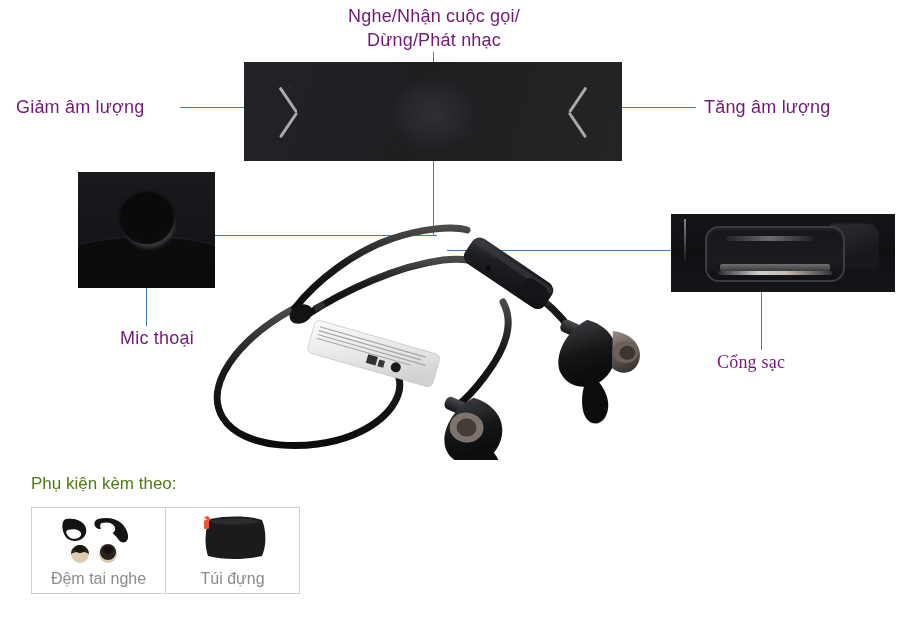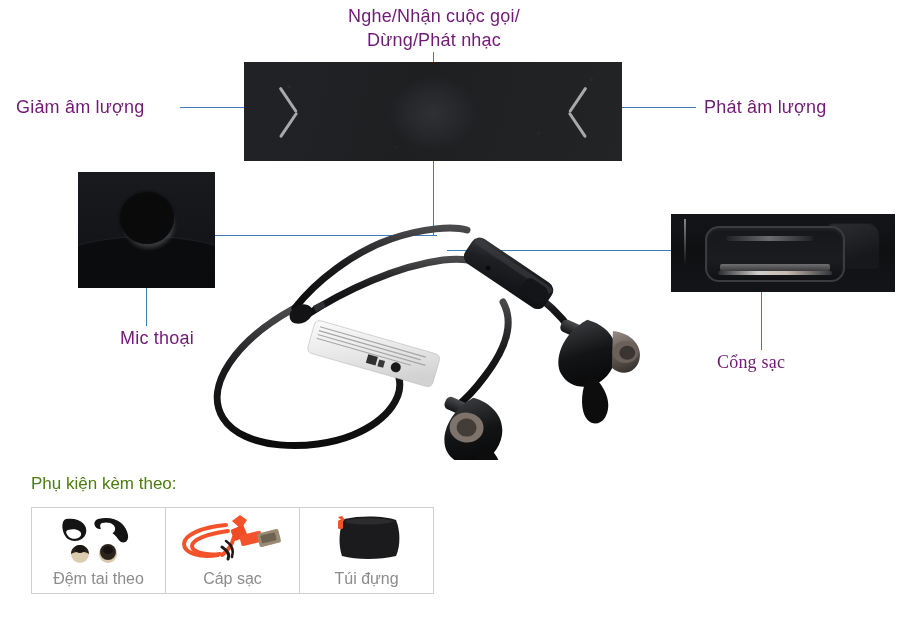--- a/index.html
+++ b/index.html
@@ -162,21 +162,21 @@
       <div class="pin"></div>
       <div class="shine"></div>
     </div>
   </div>
 
   <div class="label center" style="left:306px;top:4px;width:256px;">Nghe/Nhận cuộc gọi/
 Dừng/Phát nhạc</div>
 
   <div class="label" style="left:16px;top:95px;width:150px;">Giảm âm lượng</div>
 
-  <div class="label" style="left:704px;top:95px;width:170px;">Phát âm lượng</div>
+  <div class="label" style="left:704px;top:95px;width:170px;">Tăng âm lượng</div>
 
   <div class="label" style="left:100px;top:326px;width:140px;margin-left:20px;">Mic thoại</div>
 
   <div class="label" style="left:717px;top:350px;width:140px;font-family:Liberation Serif, serif;">Cổng sạc</div>
 
   <div id="product">
     <svg viewBox="0 0 470 270" xmlns="http://www.w3.org/2000/svg">
       <defs>
         <linearGradient id="cordG" x1="0" y1="0" x2="0" y2="1">
           <stop offset="0%" stop-color="#4a4a4c"></stop>
@@ -274,42 +274,23 @@
           <path d="M66,8 C82,4 94,12 96,24 C97,32 90,34 86,28 C82,22 76,18 68,18 C62,18 60,10 66,8 z" fill="#141415"></path>
           <path d="M70,12 C78,10 84,14 83,19 C82,24 74,24 71,21 C68,18 67,13 70,12 z" fill="#fff"></path>
           <ellipse cx="48" cy="43" rx="9" ry="9" fill="#ddcdb0"></ellipse>
           <path d="M39,43 C39,37 44,34 48,34 C52,34 57,37 57,43 C53,40 44,40 39,43 z" fill="#2b241c"></path>
           <ellipse cx="48" cy="38" rx="5" ry="4" fill="#1b1712"></ellipse>
           <ellipse cx="76" cy="43" rx="9" ry="9" fill="#d8c8ab"></ellipse>
           <ellipse cx="76" cy="41" rx="8" ry="8" fill="#2b241c"></ellipse>
           <ellipse cx="76" cy="39" rx="5" ry="4" fill="#171310"></ellipse>
         </svg>
       </div>
-      <div class="acc-cap">Đệm tai theo</div>
-    </div>
-
-    <div class="acc-box">
-      <div class="acc-art">
-        <svg viewBox="0 0 133 54" xmlns="http://www.w3.org/2000/svg">
-          <g fill="none" stroke="#f4522a" stroke-width="4" stroke-linecap="round">
-            <path d="M60,14 C36,16 18,24 18,33 C18,42 34,47 52,44"></path>
-            <path d="M62,20 C40,23 26,29 26,35 C26,41 40,45 54,43"></path>
-          </g>
-          <path d="M56,44 C62,40 66,34 68,26" fill="none" stroke="#f4522a" stroke-width="4" stroke-linecap="round"></path>
-          <path d="M66,10 l8,-6 l7,5 l-6,9 z" fill="#f4522a"></path>
-          <rect x="66" y="16" width="14" height="12" rx="2" fill="#ef4b24" transform="rotate(-22 73 22)"></rect>
-          <rect x="74" y="22" width="22" height="11" rx="2" fill="#f4522a" transform="rotate(-14 85 27)"></rect>
-          <rect x="92" y="20" width="22" height="14" rx="2" fill="#9a8a72" transform="rotate(-14 103 27)"></rect>
-          <rect x="95" y="23" width="15" height="8" rx="1" fill="#6e6253" transform="rotate(-14 102 27)"></rect>
-          <path d="M56,36 C62,40 64,44 62,48" fill="none" stroke="#1a1a1a" stroke-width="3" stroke-linecap="round"></path>
-          <path d="M60,30 C66,34 68,40 66,46" fill="none" stroke="#1a1a1a" stroke-width="2.5" stroke-linecap="round"></path>
-        </svg>
-      </div>
-      <div class="acc-cap">Cáp sạc</div>
-    </div>
+      <div class="acc-cap">Đệm tai nghe</div>
+    </div>
+
 
     <div class="acc-box">
       <div class="acc-art">
         <svg viewBox="0 0 133 54" xmlns="http://www.w3.org/2000/svg">
           <path d="M44,8 C62,4 86,5 96,9 C100,18 101,34 96,45
                    C80,49 56,49 42,45 C38,34 39,17 44,8 z" fill="#1b1b1d"></path>
           <path d="M46,9 C64,6 84,7 94,10 C92,13 66,15 46,12 z" fill="#2c2c2f"></path>
           <path d="M42,10 l-4,-4 l4,-1 l3,4 z" fill="#f4522a"></path>
           <rect x="38" y="9" width="5" height="9" rx="1.5" fill="#f4522a"></rect>
         </svg>

